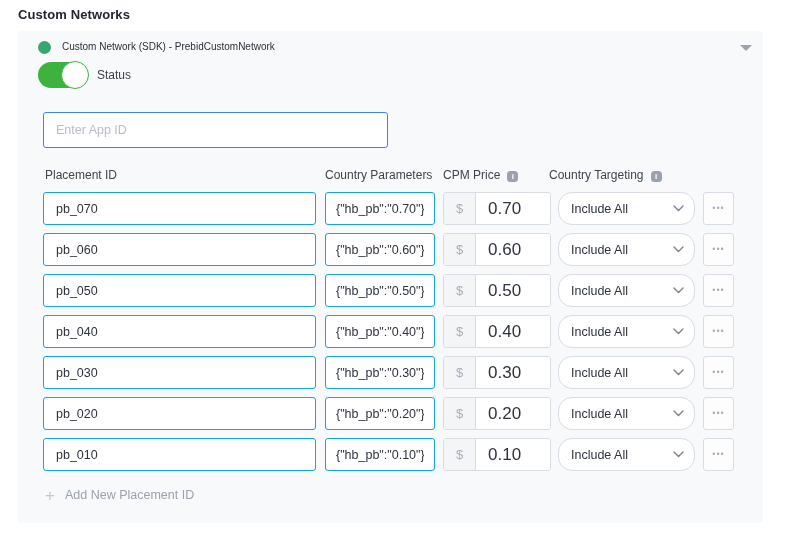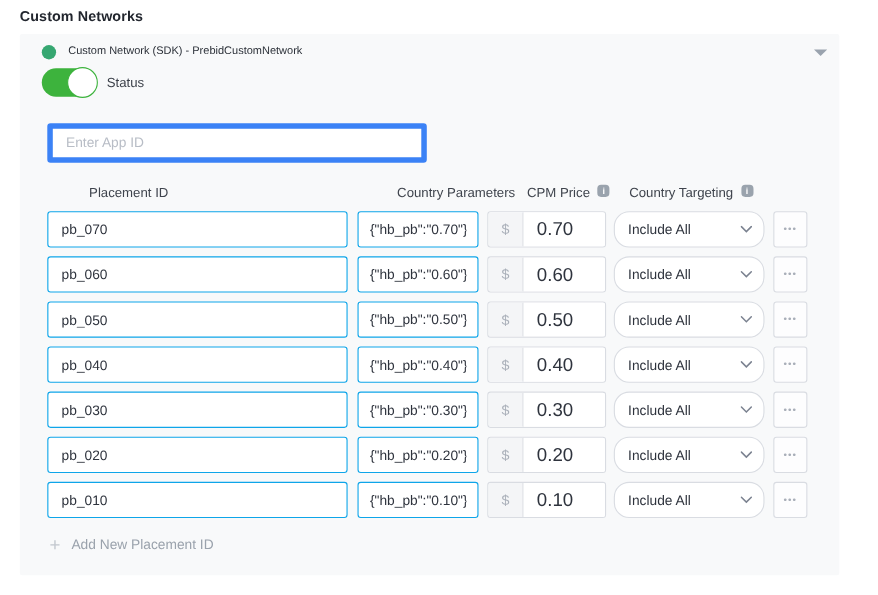--- a/index.html
+++ b/index.html
@@ -52,33 +52,33 @@
   
   .field-label-row { position: absolute; left: 33px; top: 63px; display: flex; align-items: center; gap: 7px; margin-top: 36px; }
   .field-label { font-size: 12px; color: #3f444d; }
   .info-icon {
     display: inline-block; width: 11px; height: 11px; border-radius: 3.5px;
     background: #9aa3ad; color: #ffffff; font-size: 8px; font-weight: 700;
     line-height: 11px; text-align: center; font-style: normal; cursor: pointer;
   }
   .app-id-input {
     position: absolute; left: 25px; top: 81px; width: 345px; height: 36px;
-    border: 5px solid #3b82f6; border-radius: 3px; background: #ffffff;
+    border: 1px solid #3b82f6; border-radius: 3px; background: #ffffff;
     padding: 0 12px; font-size: 12.5px; color: #2e333d; outline: none;
     font-family: "Liberation Sans", sans-serif;
   }
   .app-id-input::placeholder { color: #b8bdc6; }
 
   
   .col-headers { position: absolute; left: 25px; top: 137px; width: 691px; height: 16px; }
-  .col-h { position: absolute; top: 0; display: flex; align-items: flex-start; gap: 7px; font-size: 12px; color: #3f444d; margin-left: 36px; }
+  .col-h { position: absolute; top: 0; display: flex; align-items: flex-end; gap: 7px; font-size: 12px; color: #3f444d; }
   .col-h.c1 { left: 2px; }
   .col-h.c2 { left: 282px; }
   .col-h.c3 { left: 400px; }
-  .col-h.c4 { left: 493px; }
+  .col-h.c4 { left: 506px; }
 
   
   .rows { position: absolute; left: 25px; top: 161px; width: 691px; }
   .p-row { display: flex; align-items: center; height: 33px; margin-bottom: 8px; }
   .inp {
     height: 33px; border: 1px solid #0ea5e9; border-radius: 3px; background: #ffffff;
     padding: 0 12px; font-size: 12.5px; color: #2e333d; outline: none;
     font-family: "Liberation Sans", sans-serif;
   }
   .placement-inp { width: 273px; margin-right: 9px; }

